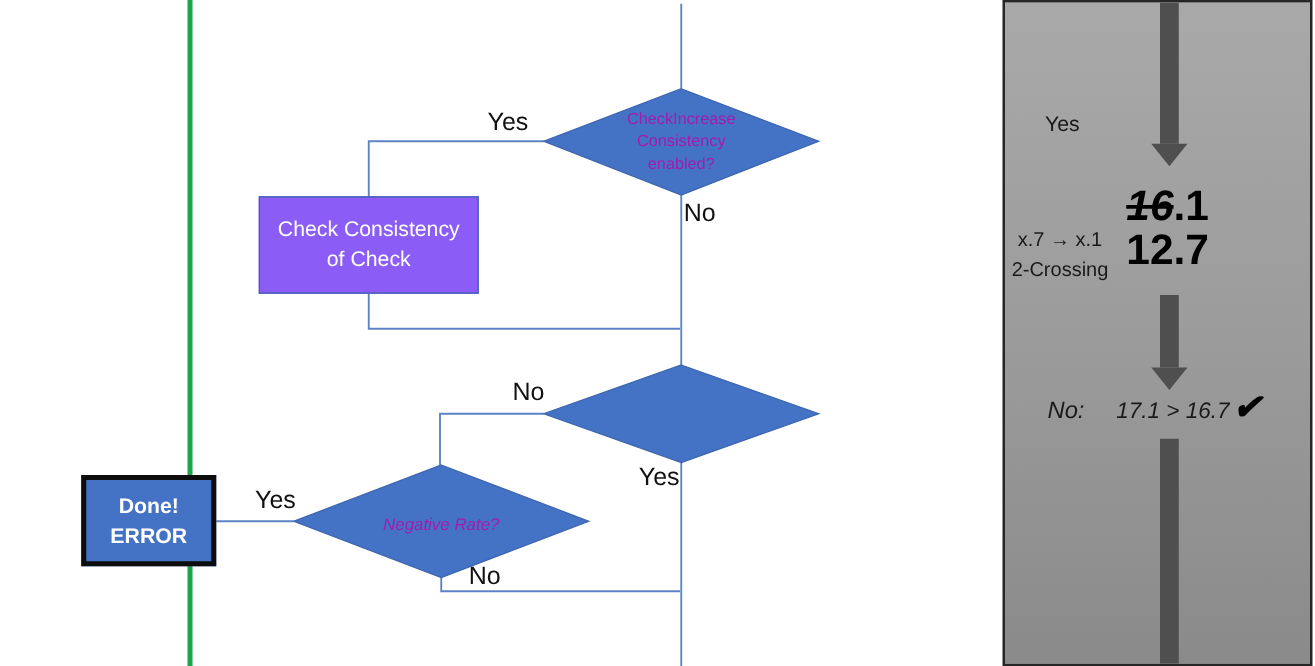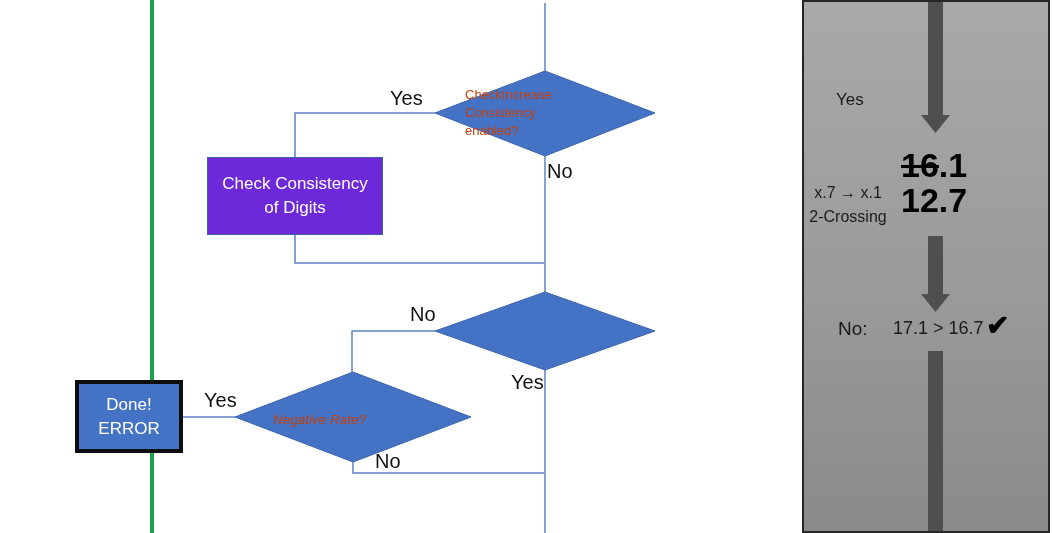--- a/index.html
+++ b/index.html
@@ -5,46 +5,46 @@
   html,body{margin:0;padding:0;background:#fff;}
   .stage{
     position:relative;width:1052px;height:533px;overflow:hidden;background:#ffffff;
     font-family:"Liberation Sans",sans-serif;
   }
   .green-line{position:absolute;left:150px;top:0;width:4px;height:533px;background:#1fa24c;}
   svg.connectors{position:absolute;left:0;top:0;}
   svg.connectors path{fill:none;stroke:#5b84c4;stroke-width:1.5;}
   svg.connectors polygon.diamond{fill:#4472c4;stroke:#3c64ae;stroke-width:1;}
   .process-box{
-    position:absolute;background:#6d28d9;border:1px solid #3a62ab;box-sizing:border-box;
+    position:absolute;background:#8b5cf6;border:1px solid #3a62ab;box-sizing:border-box;
     color:#ffffff;display:flex;align-items:center;justify-content:center;text-align:center;
     font-size:17px;line-height:24px;
   }
   .done-box{
     position:absolute;background:#4472c4;border:4px solid #0d0d0d;box-sizing:border-box;
     color:#ffffff;display:flex;align-items:center;justify-content:center;text-align:center;
     font-size:17px;line-height:24px;
   }
-  .node-label{position:absolute;color:#c2410c;}
+  .node-label{position:absolute;color:#a21caf;text-align:center;}
   .d1{left:465px;top:86px;width:160px;font-size:13px;line-height:18px;}
   .d2{left:465px;top:312px;width:160px;font-size:13.5px;line-height:19px;}
   .d3{left:273px;top:410px;width:160px;font-size:13.5px;line-height:19px;font-style:italic;}
   .edge-label{position:absolute;color:#111;font-size:20px;line-height:22px;}
   .panel{
     position:absolute;left:802px;top:0;width:248px;height:533px;box-sizing:border-box;
     border:2px solid #262626;background:linear-gradient(180deg,#a9a9a9 0%,#9a9a9a 55%,#8a8a8a 100%);
     color:#1a1a1a;
   }
   .panel-arrows{position:absolute;left:0;top:0;}
   .panel-arrows rect,.panel-arrows polygon{fill:#4f4f4f;}
   .p-yes{position:absolute;left:32px;top:88px;font-size:17px;}
   .p-rule{position:absolute;left:0;top:160px;width:88px;text-align:center;font-size:16px;line-height:24px;margin-top:19px;}
   .p-values{position:absolute;left:97px;top:146px;font-size:34px;line-height:35px;font-weight:bold;color:#000;}
-  .struck{text-decoration:line-through;}
-  .p-result{position:absolute;left:0;top:313px;width:100%;height:34px;}
+  .struck{text-decoration:line-through;font-style:italic;}
+  .p-result{position:absolute;left:0;top:313px;width:100%;height:34px;font-style:italic;}
   .p-no{position:absolute;left:34px;top:3px;font-size:19px;}
   .p-cmp{position:absolute;left:89px;top:3px;font-size:18px;}
   .p-check{position:absolute;left:182px;top:-6px;font-size:28px;font-weight:bold;color:#000;}
 </style>
 </head>
 <body>
 
 <div class="stage">
 
   <div class="green-line"></div>
@@ -65,28 +65,28 @@
 
   <div class="node-label d1">
     <span>CheckIncrease</span><br>
     <span>Consistency</span><br>
     <span>enabled?</span>
   </div>
 
   <div class="process-box" style="left:207px;top:157px;width:176px;height:78px;">
     <div>
       <span>Check Consistency</span><br>
-      <span>of Digits</span>
+      <span>of Check</span>
     </div>
   </div>
 
 
   <div class="node-label d3">Negative Rate?</div>
 
-  <div class="done-box" style="left:75px;top:380px;width:108px;height:73px;">
+  <div class="done-box" style="left:65px;top:380px;width:108px;height:73px;font-weight:bold;">
     <div>
       <span>Done!</span><br>
       <span>ERROR</span>
     </div>
   </div>
 
   <div class="edge-label" style="left:390px;top:87px;">Yes</div>
   <div class="edge-label" style="left:547px;top:160px;">No</div>
   <div class="edge-label" style="left:410px;top:303px;">No</div>
   <div class="edge-label" style="left:511px;top:371px;">Yes</div>

